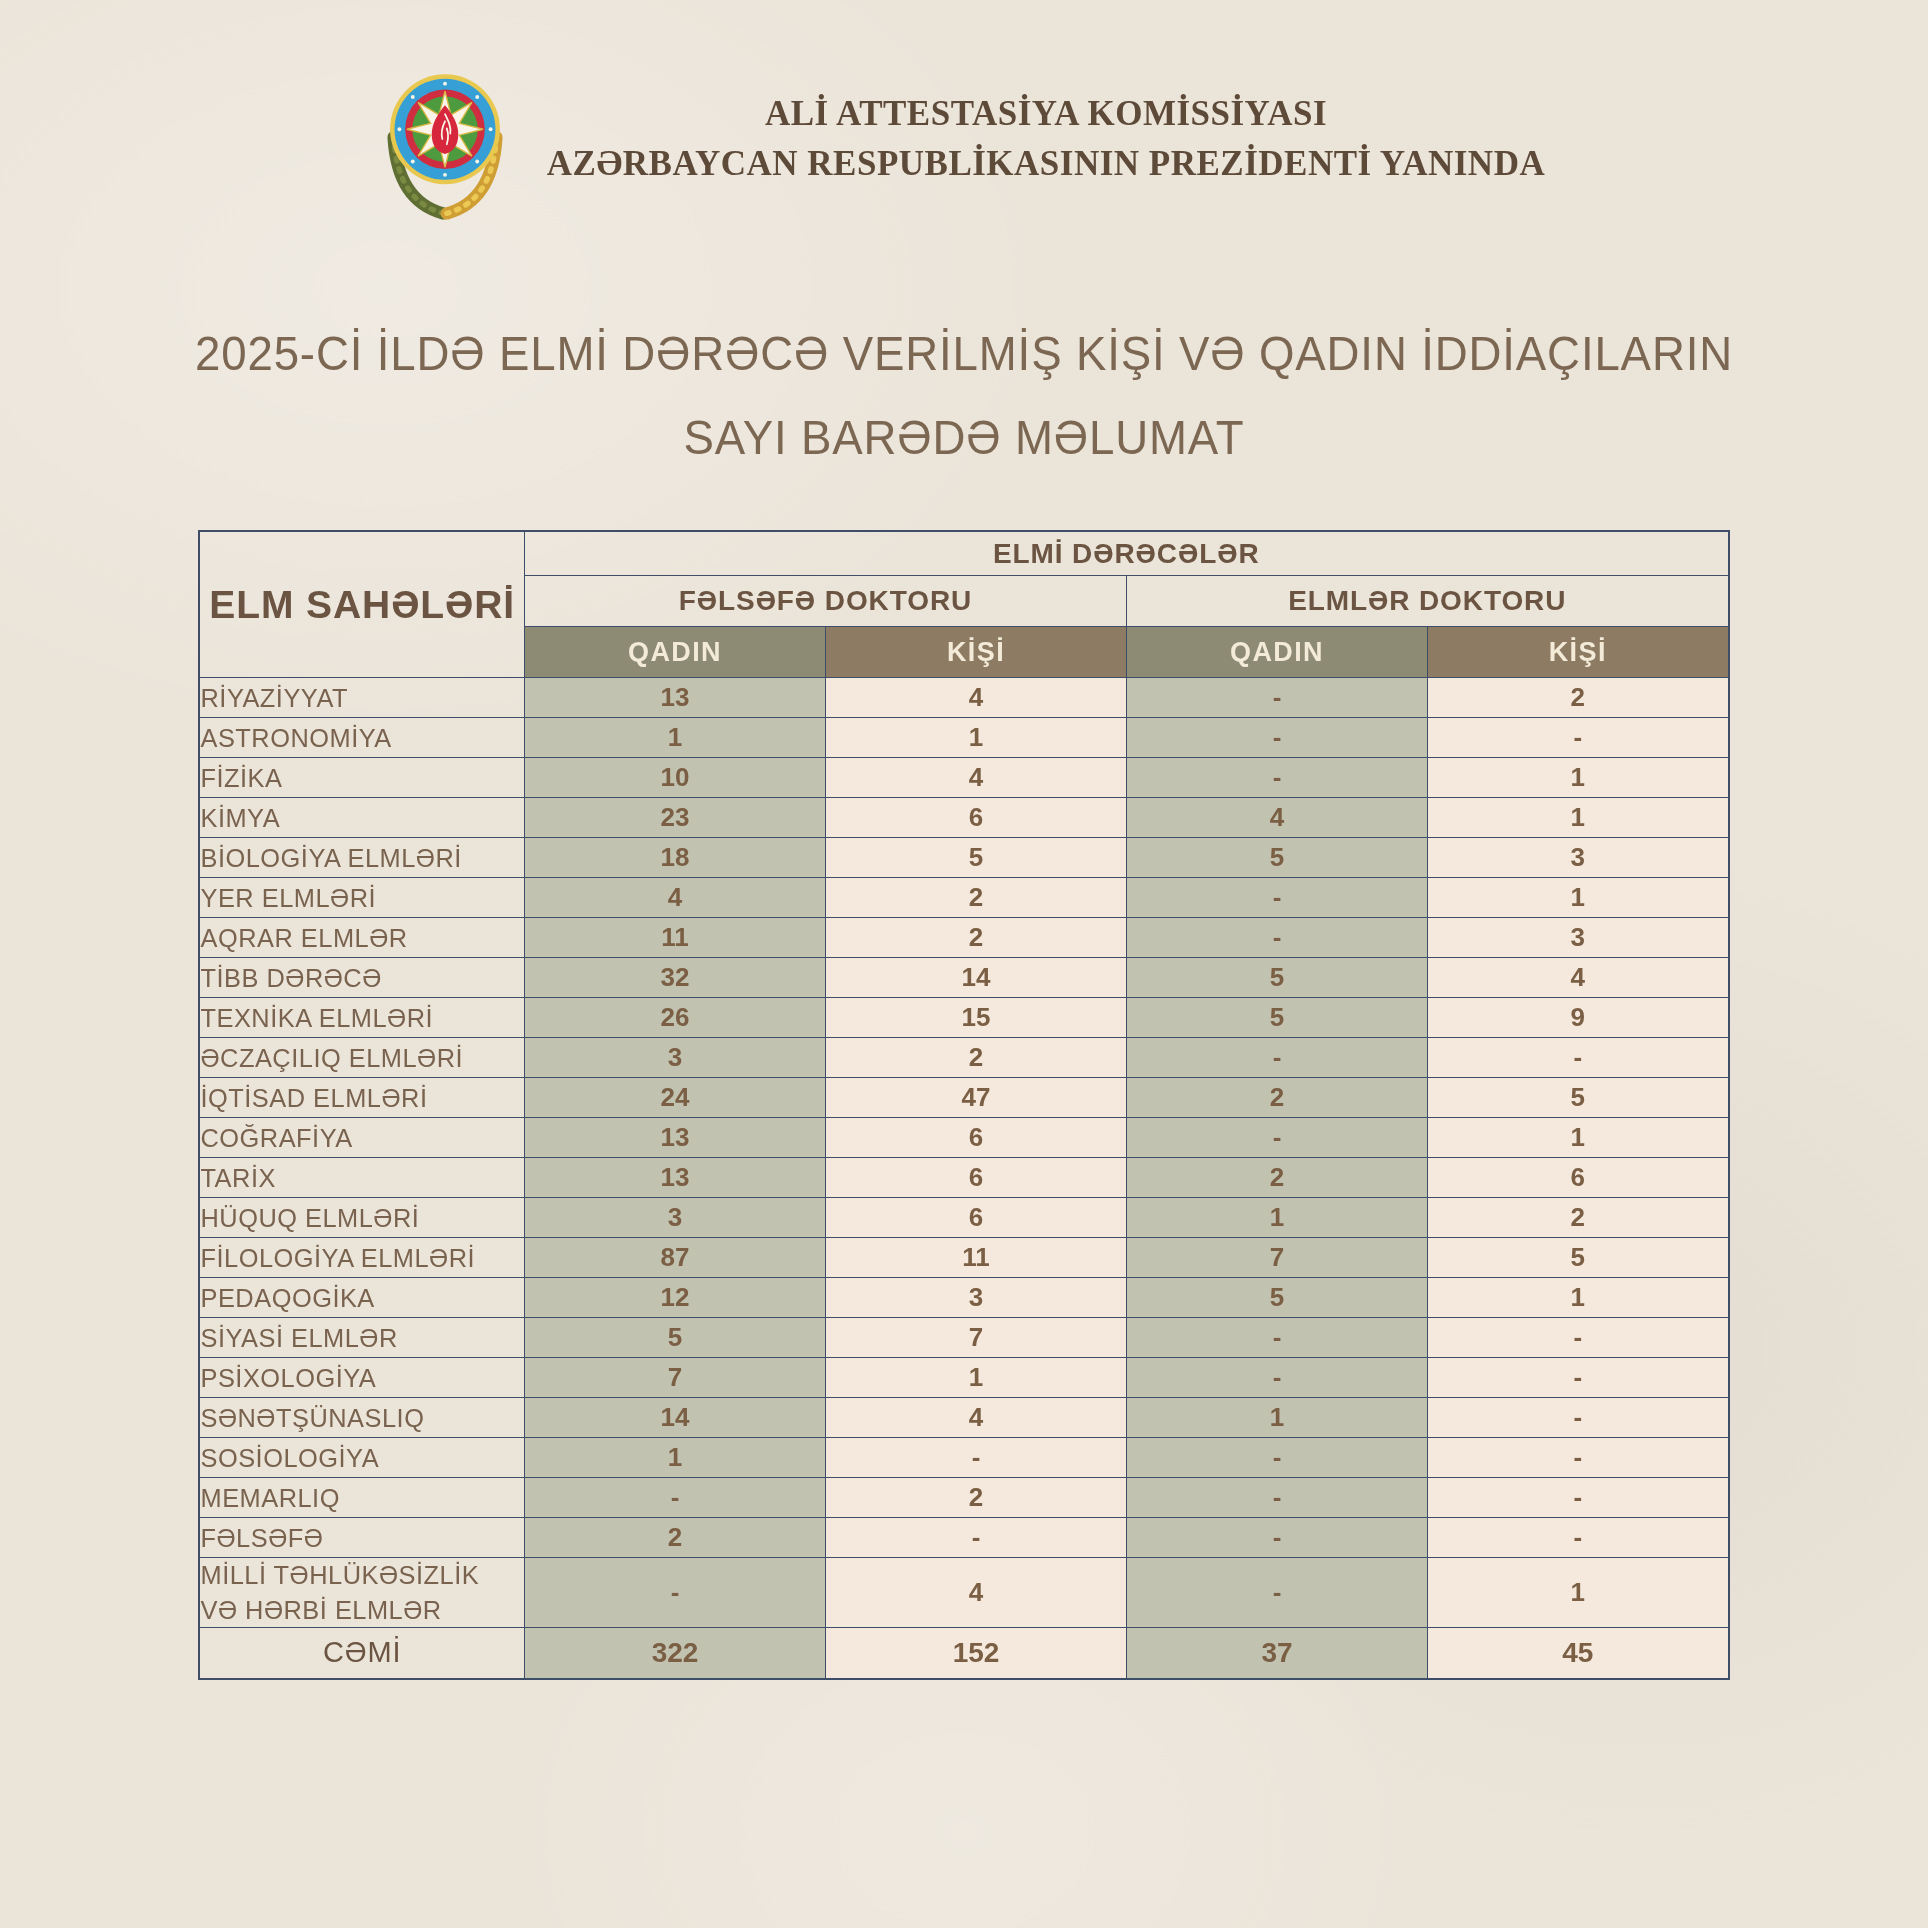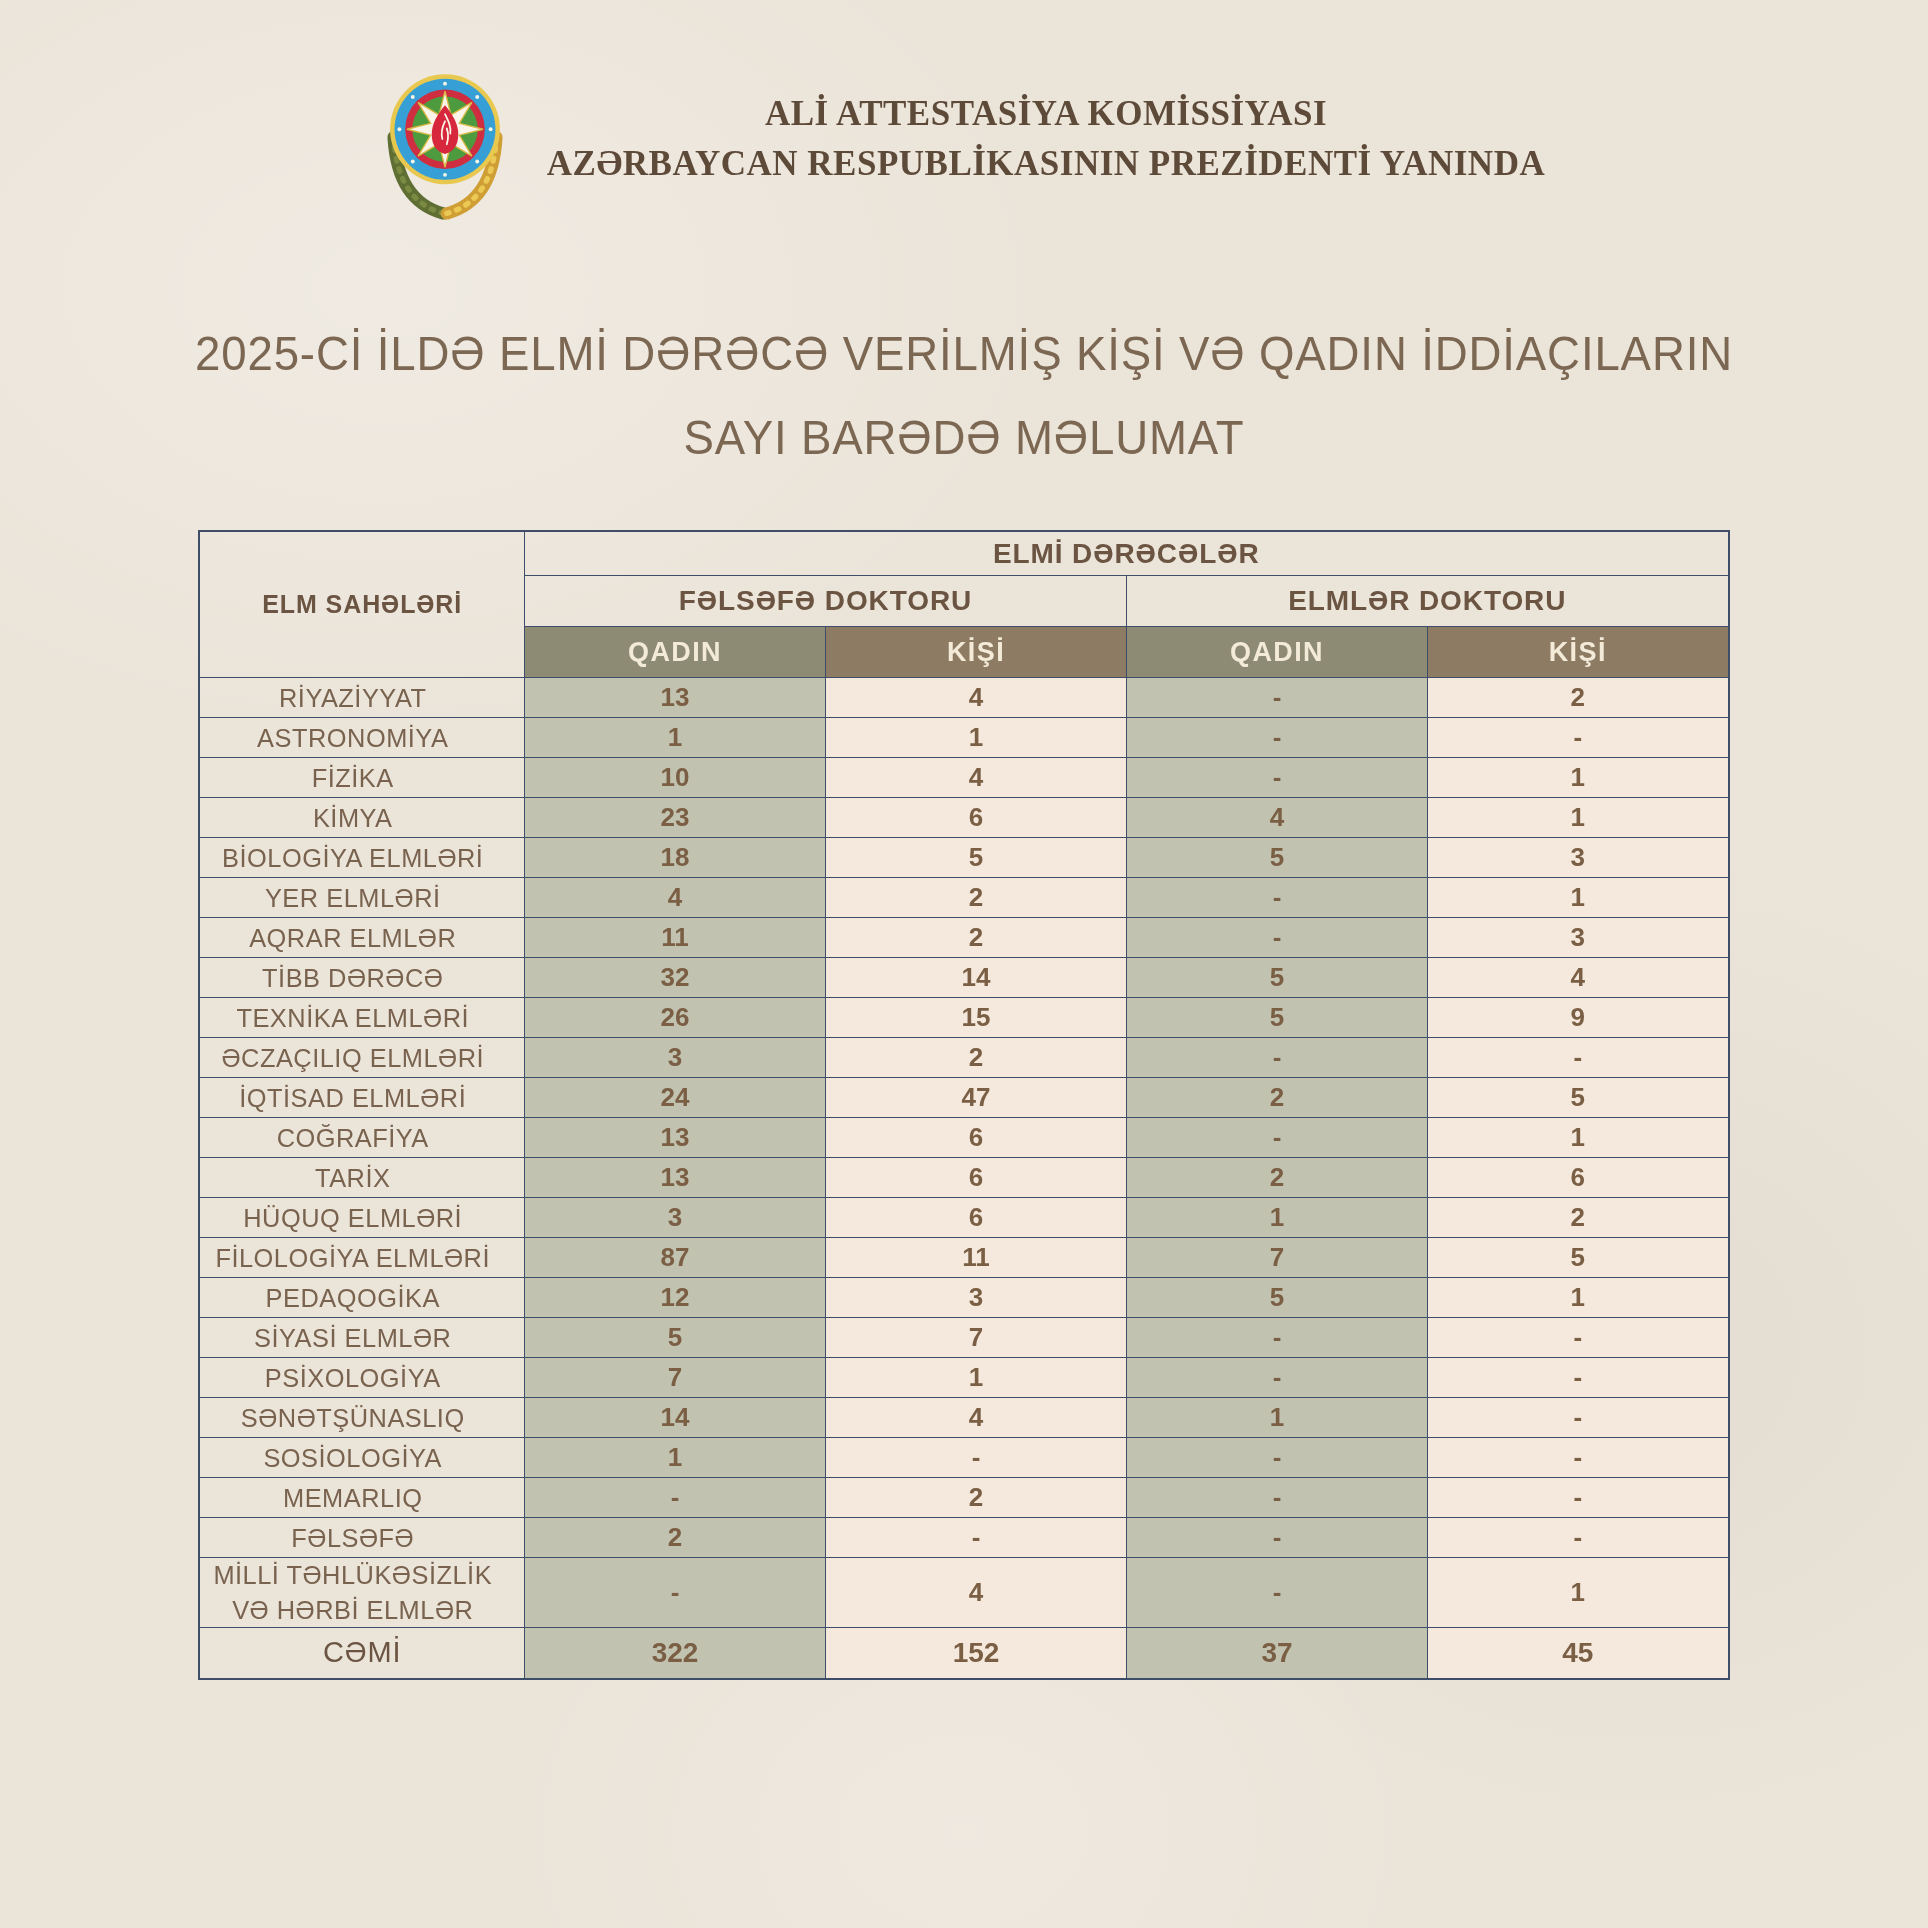--- a/index.html
+++ b/index.html
@@ -20,28 +20,28 @@
     color: #5e4a39; text-align: center; line-height: 1.42; letter-spacing: 0.5px;
   }
   
   .title { text-align: center; margin-top: 92px; color: #7c6753; }
   .title .line { font-size: 48px; letter-spacing: 0.9px; line-height: 1.76; transform: scaleX(0.95); }
   
   .table-wrap { margin-top: 49px; display: flex; justify-content: center; }
   table.degrees { border-collapse: collapse; table-layout: fixed; width: 1530px; border: 2.8px solid #3e4d68; }
   table.degrees th, table.degrees td { border: 1.9px solid #3e4d68; }
   col.c-fields { width: 325px; } col.c-val { width: 301px; }
-  th.corner { font-size: 25px; font-weight: bold; color: #6b5542; letter-spacing: 0.9px; }
+  th.corner { font-size: 39px; font-weight: bold; color: #6b5542; letter-spacing: 0.9px; }
   th.group { height: 45px; font-size: 28px; font-weight: bold; color: #6b5542; letter-spacing: 0.9px; }
   th.degree { height: 51px; font-size: 28px; font-weight: bold; color: #6b5542; letter-spacing: 0.9px; }
   th.sub { height: 51px; font-size: 27px; font-weight: bold; color: #f3ead8; letter-spacing: 1.4px; }
   .h-olive { background: #8e8b75; }
   .h-brown { background: #8d7b63; }
   td.label {
-    text-align: center; padding-right: 19px; font-size: 25.4px; color: #79634f;
+    text-align: left; padding-right: 19px; font-size: 25.4px; color: #79634f;
     letter-spacing: 0.5px; line-height: 1.35; height: 40px;
   }
   td.val { text-align: center; font-size: 26px; font-weight: bold; color: #7b5f44; height: 40px; }
   .c-sage { background: #c2c2b0; }
   .c-cream { background: #f4e9dc; }
   tr.total-row td { height: 51px; }
   td.total-label { text-align: center; padding-right: 0; font-weight: normal; font-size: 29px; color: #6b5542; letter-spacing: 0.9px; }
   tr.total-row td.val { font-size: 28px; }
   
   .footer-row { display: flex; justify-content: center; align-items: center; gap: 19px; margin-top: 111px; }

